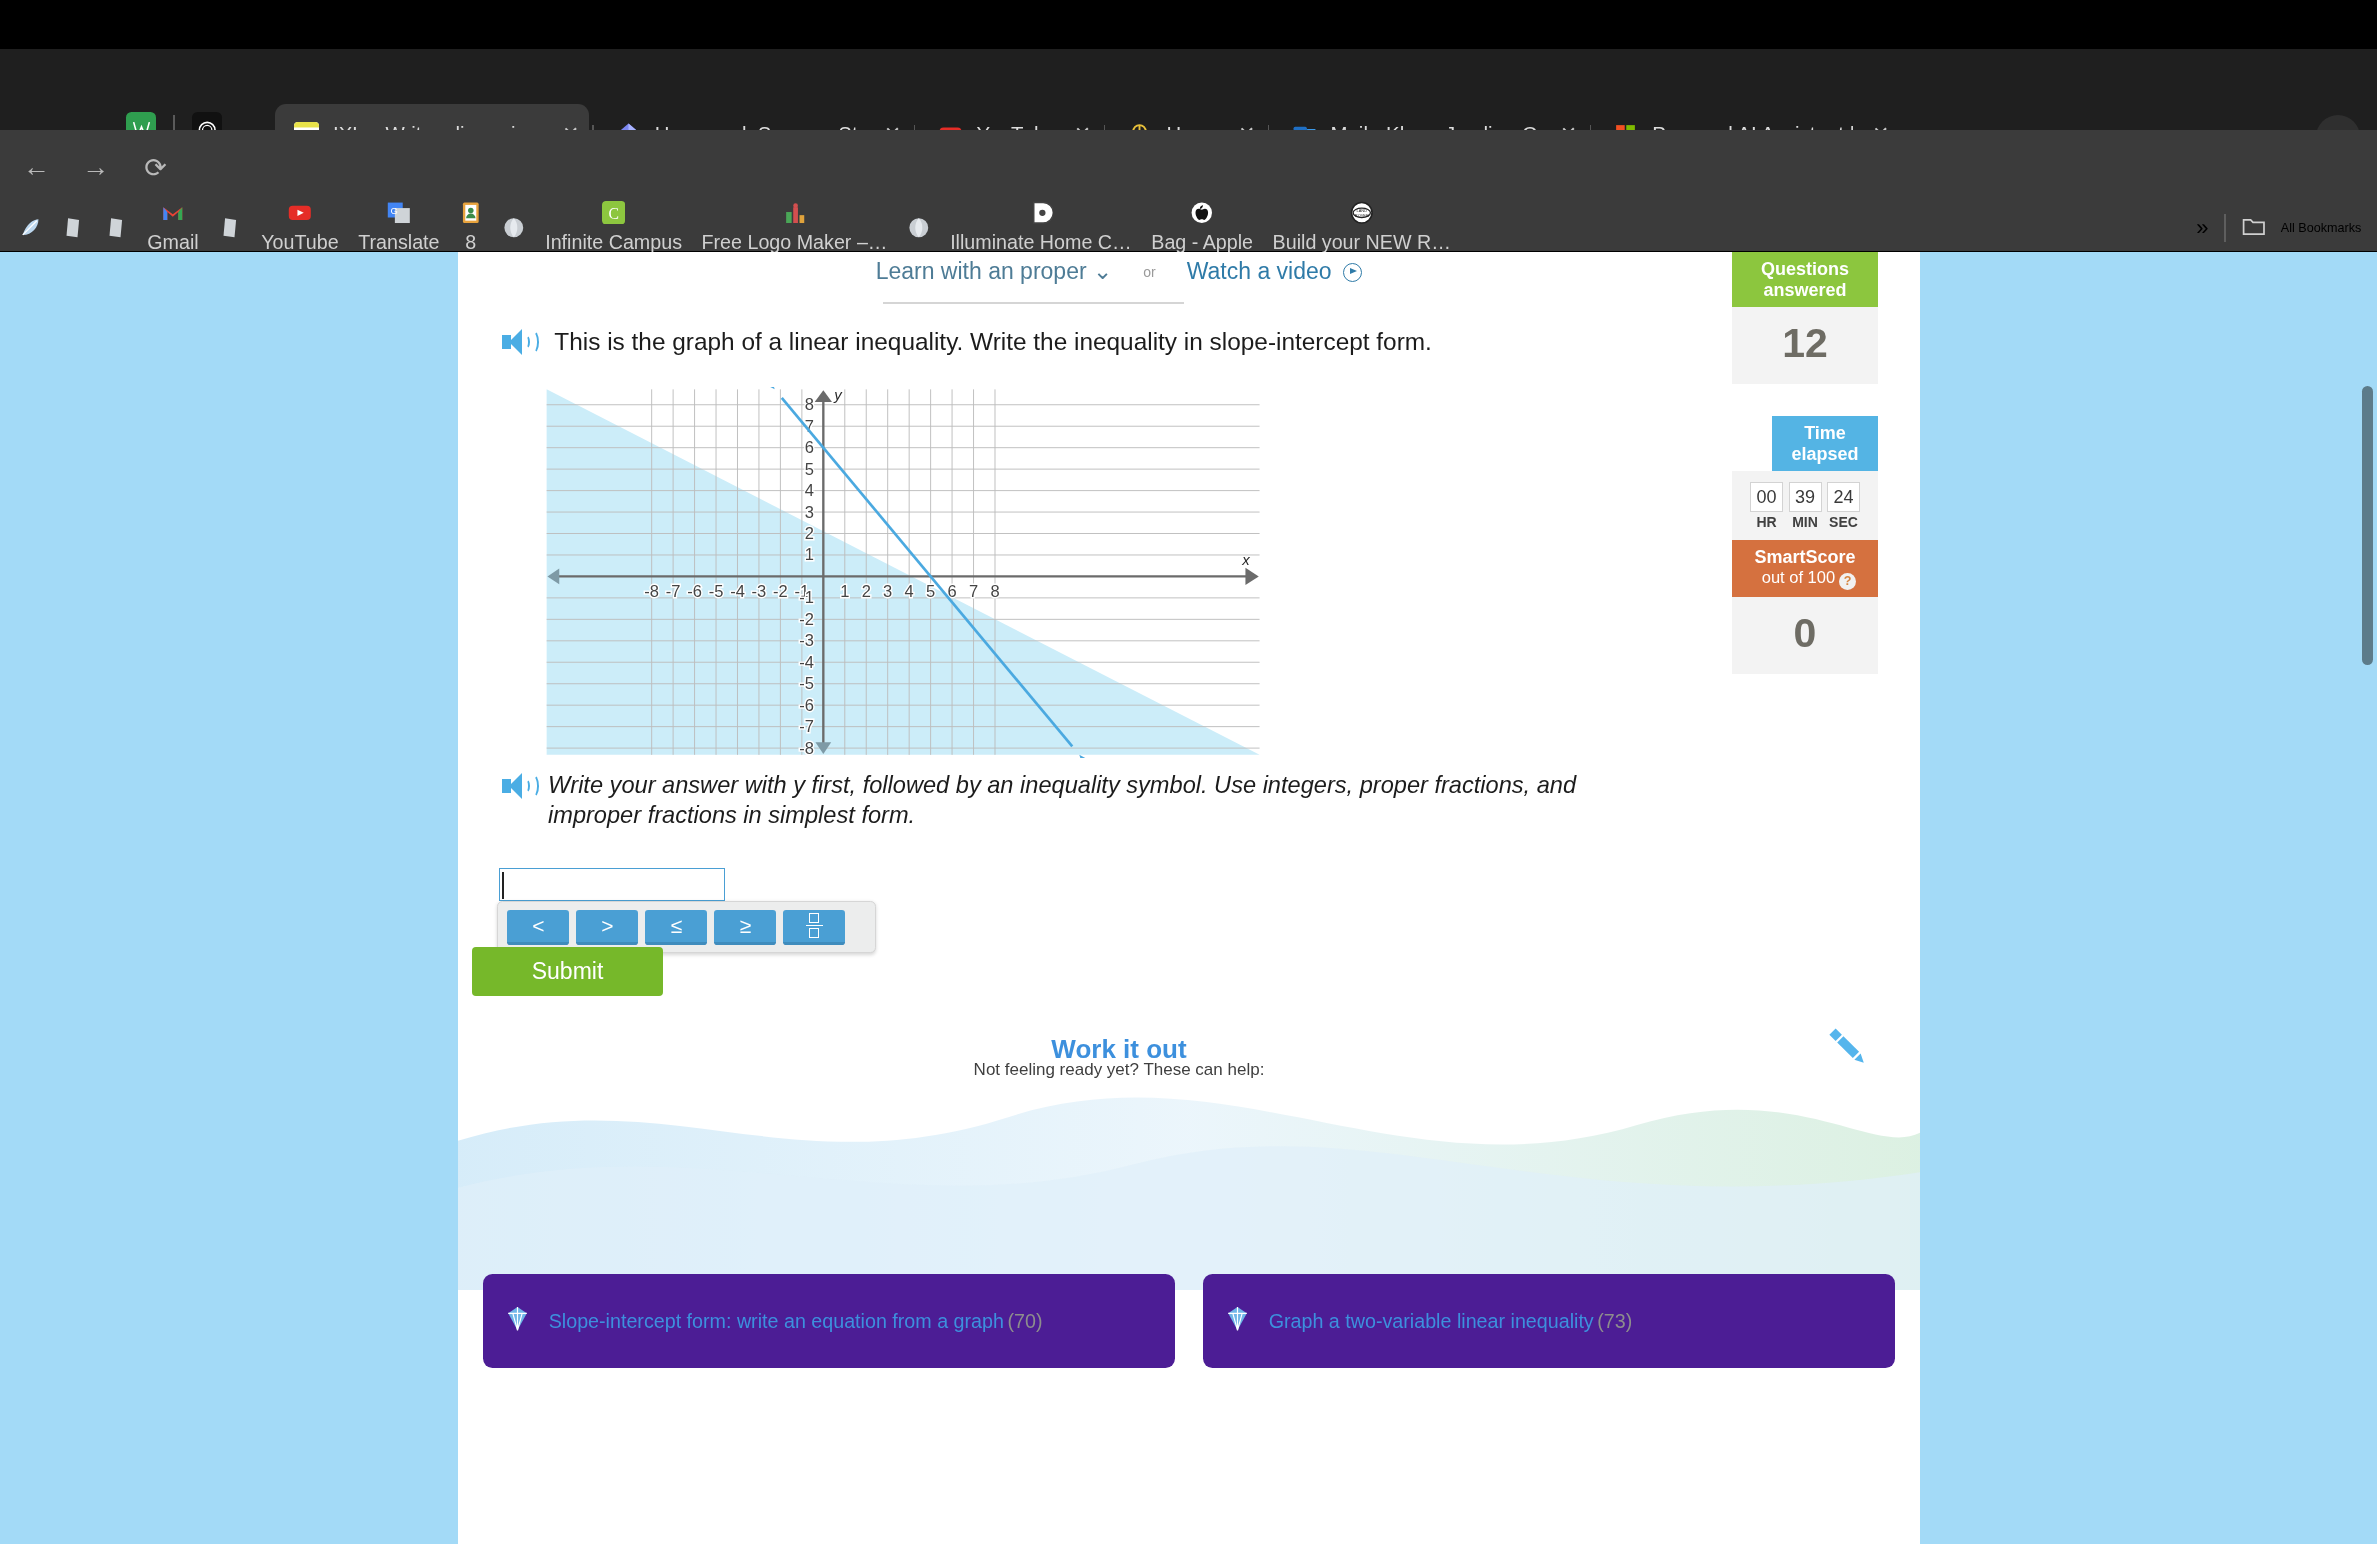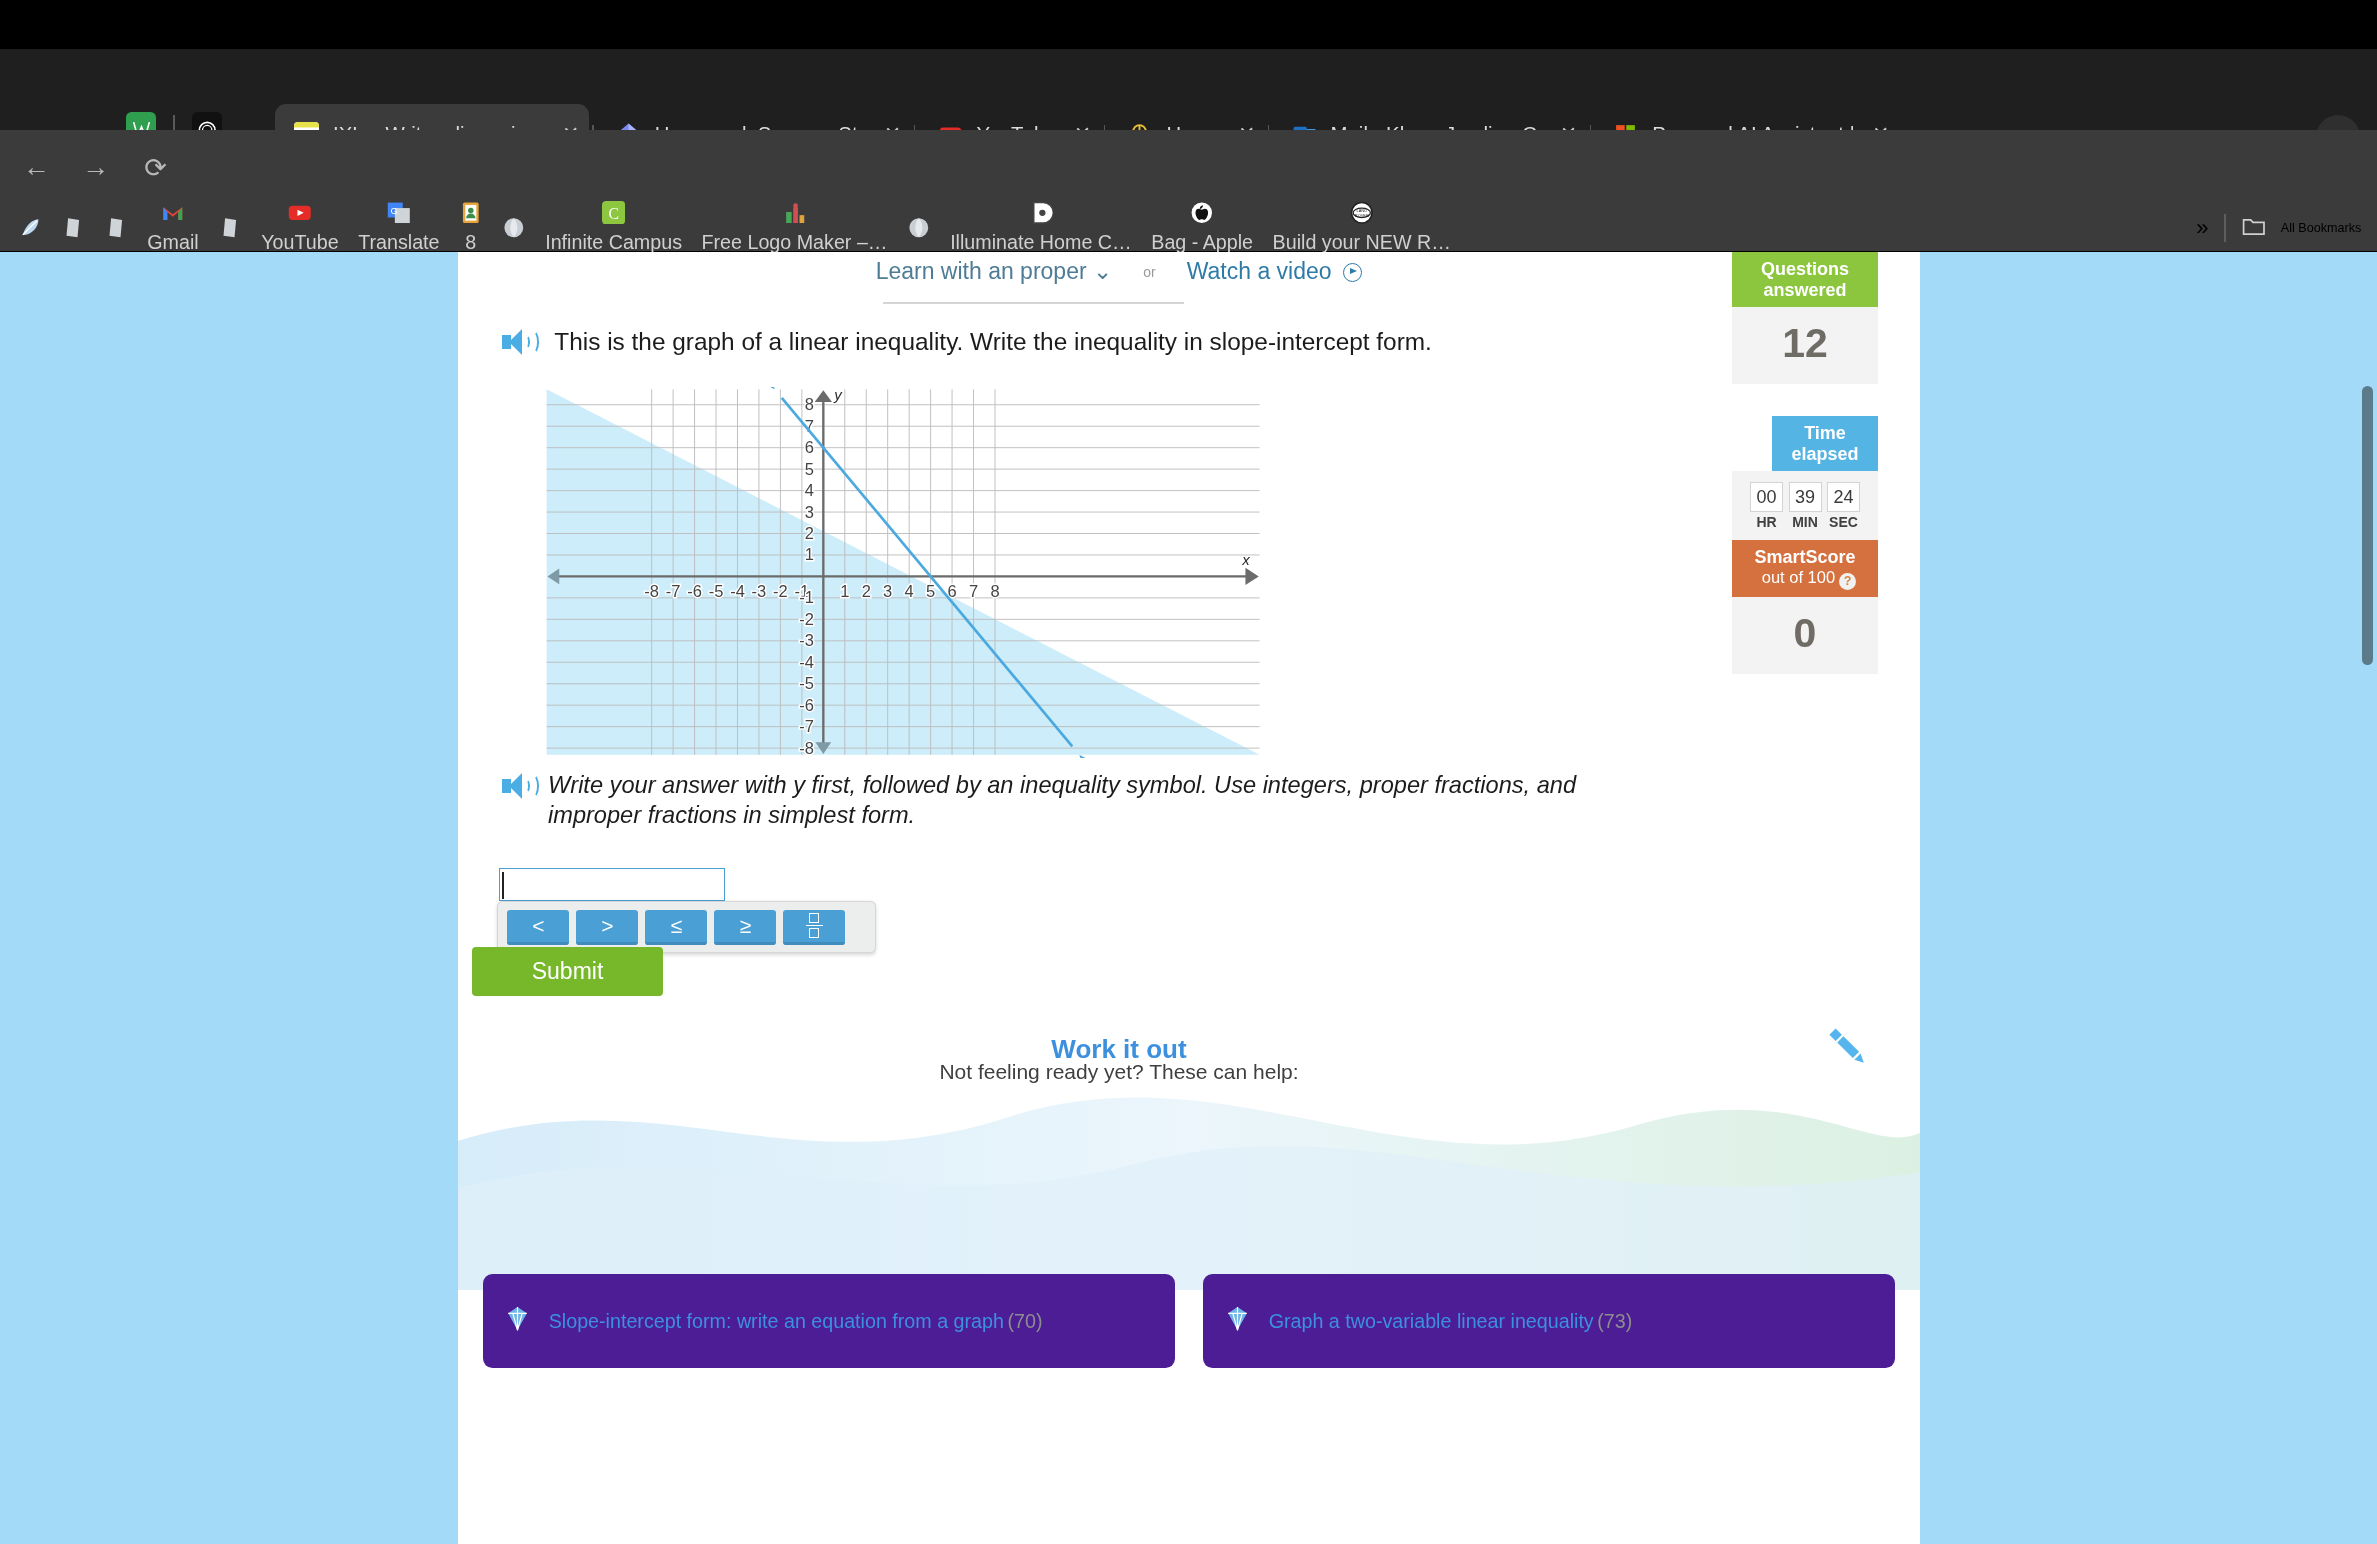--- a/index.html
+++ b/index.html
@@ -133,21 +133,21 @@
 
   .submit {
     position:absolute; left:14px; top:695px; width:191px; height:49px;
     background:#76b82a; border-radius:3.9px; color:#fff; font-size:23px;
     display:flex; align-items:center; justify-content:center;
   }
 
   .workitout { position:absolute; left:0; top:782px; width:1322px; text-align:center;
                color:#3d90dd; font-size:26px; font-weight:bold; }
   .notready { position:absolute; left:0; top:808px; width:1322px; text-align:center;
-              color:#3f3f3f; font-size:21px; }
+              color:#3f3f3f; font-size:17px; }
 
   .wave { position:absolute; left:0; top:818px; width:1462px; height:220px; overflow:hidden; }
 
   .help-cards { position:absolute; left:0; top:1022px; width:1462px; display:flex; gap:28px; padding:0 25px; }
   .hcard { flex:1; height:94px; background:#4c1d95; border-radius:9.4px; padding:17.3px 19px;
            display:flex; align-items:center; gap:15.7px; }
   .gem { width:31px; height:31px; flex:0 0 31px; }
   .hlabel { color:#3d90dd; font-size:19.7px; }
   .hcount { color:#8d8d8d; font-size:19.7px; }
   .panel { position:absolute; left:1732px; width:146px; }

